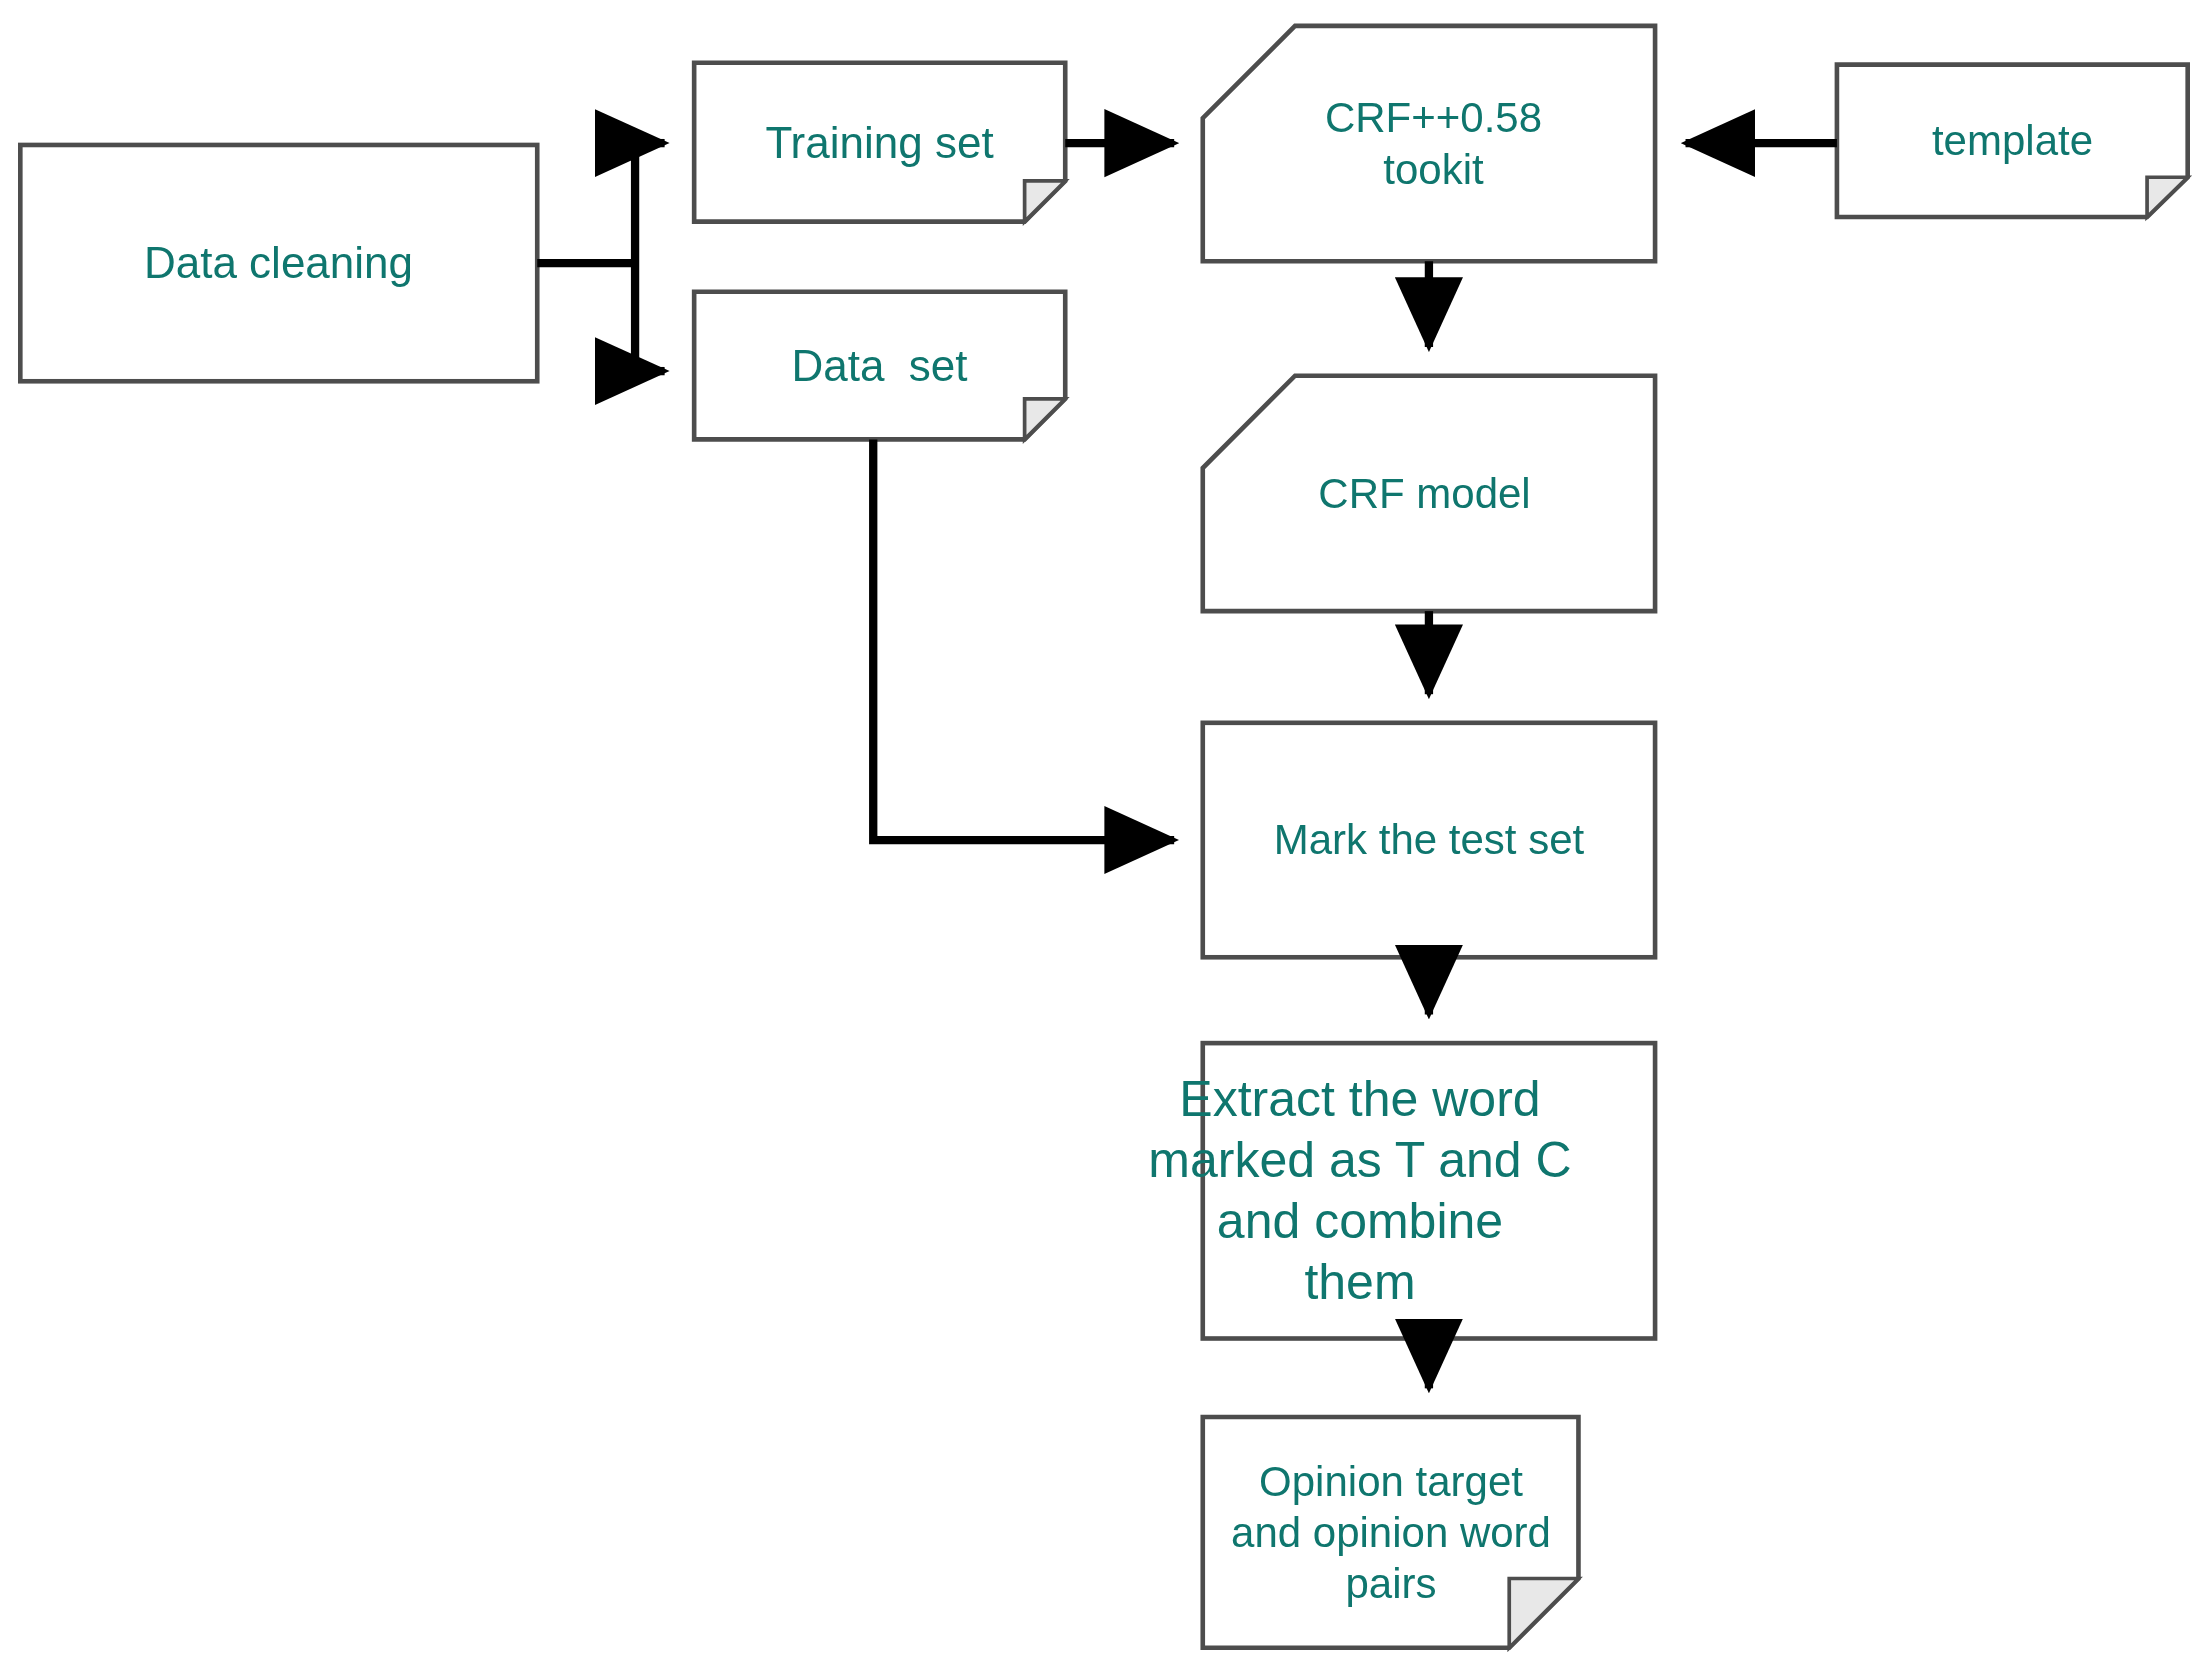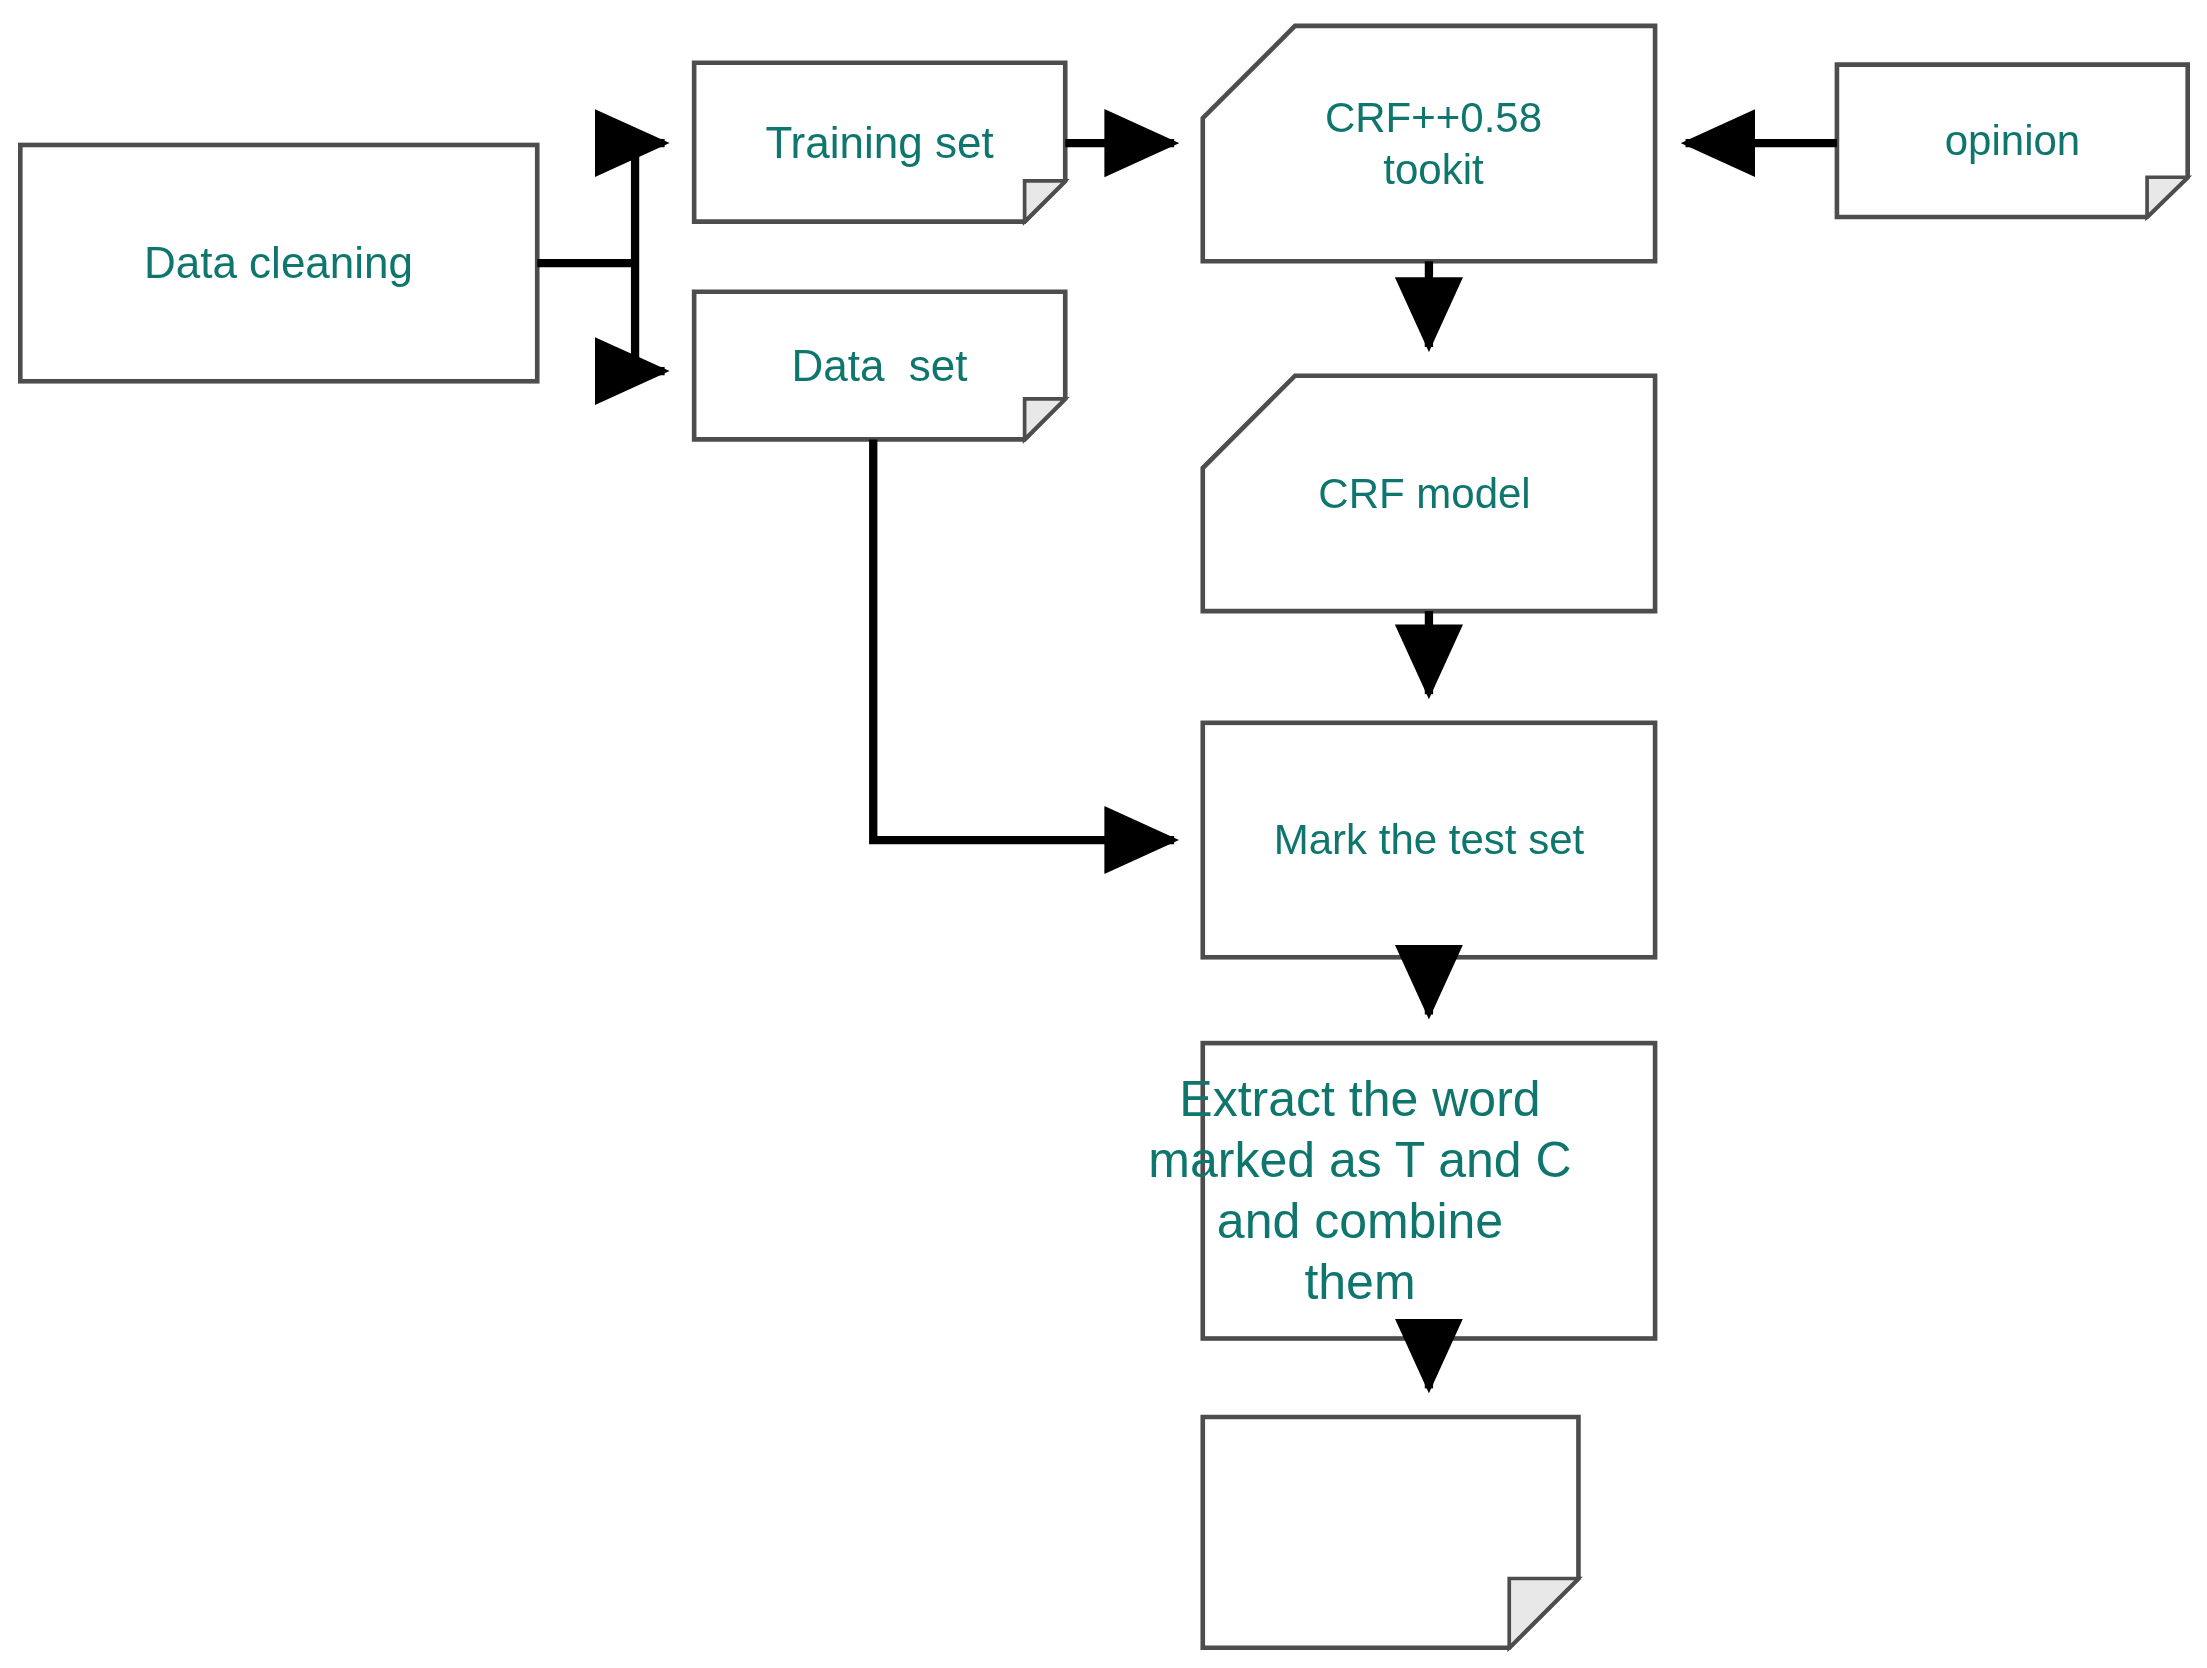--- a/index.html
+++ b/index.html
@@ -105,26 +105,29 @@
 
   <div class="node-label" style="left:20px; top:145px; width:517px; height:236px; font-size:44px;">Data cleaning</div>
 
   <div class="node-label" style="left:694px; top:63px; width:371px; height:159px; font-size:44px;">Training set</div>
 
   <div class="node-label" style="left:694px; top:292px; width:371px; height:148px; font-size:44px;">Data  set</div>
 
   <div class="node-label" style="left:1212px; top:26px; width:443px; height:235px; font-size:42px;">CRF++0.58
 tookit</div>
 
-  <div class="node-label" style="left:1837px; top:65px; width:351px; height:152px; font-size:42px;">opinion</div>
+  <div class="node-label" style="left:1837px; top:65px; width:351px; height:152px; font-size:42px;">template</div>
 
   <div class="node-label" style="left:1212px; top:723px; width:434px; height:234px; font-size:42px;">Mark the test set</div>
 
   <div class="node-label" style="left:1212px; top:376px; width:425px; height:235px; font-size:42px;">CRF model</div>
 
   <div class="node-label" style="left:1134px; top:1043px; width:452px; height:295px; font-size:50px;">Extract the word
 marked as T and C
 and combine
 them</div>
 
+  <div class="node-label" style="left:1203px; top:1417px; width:376px; height:231px; font-size:42px;">Opinion target
+and opinion word
+pairs</div>
 
 </div>
 
 
 </body></html>

